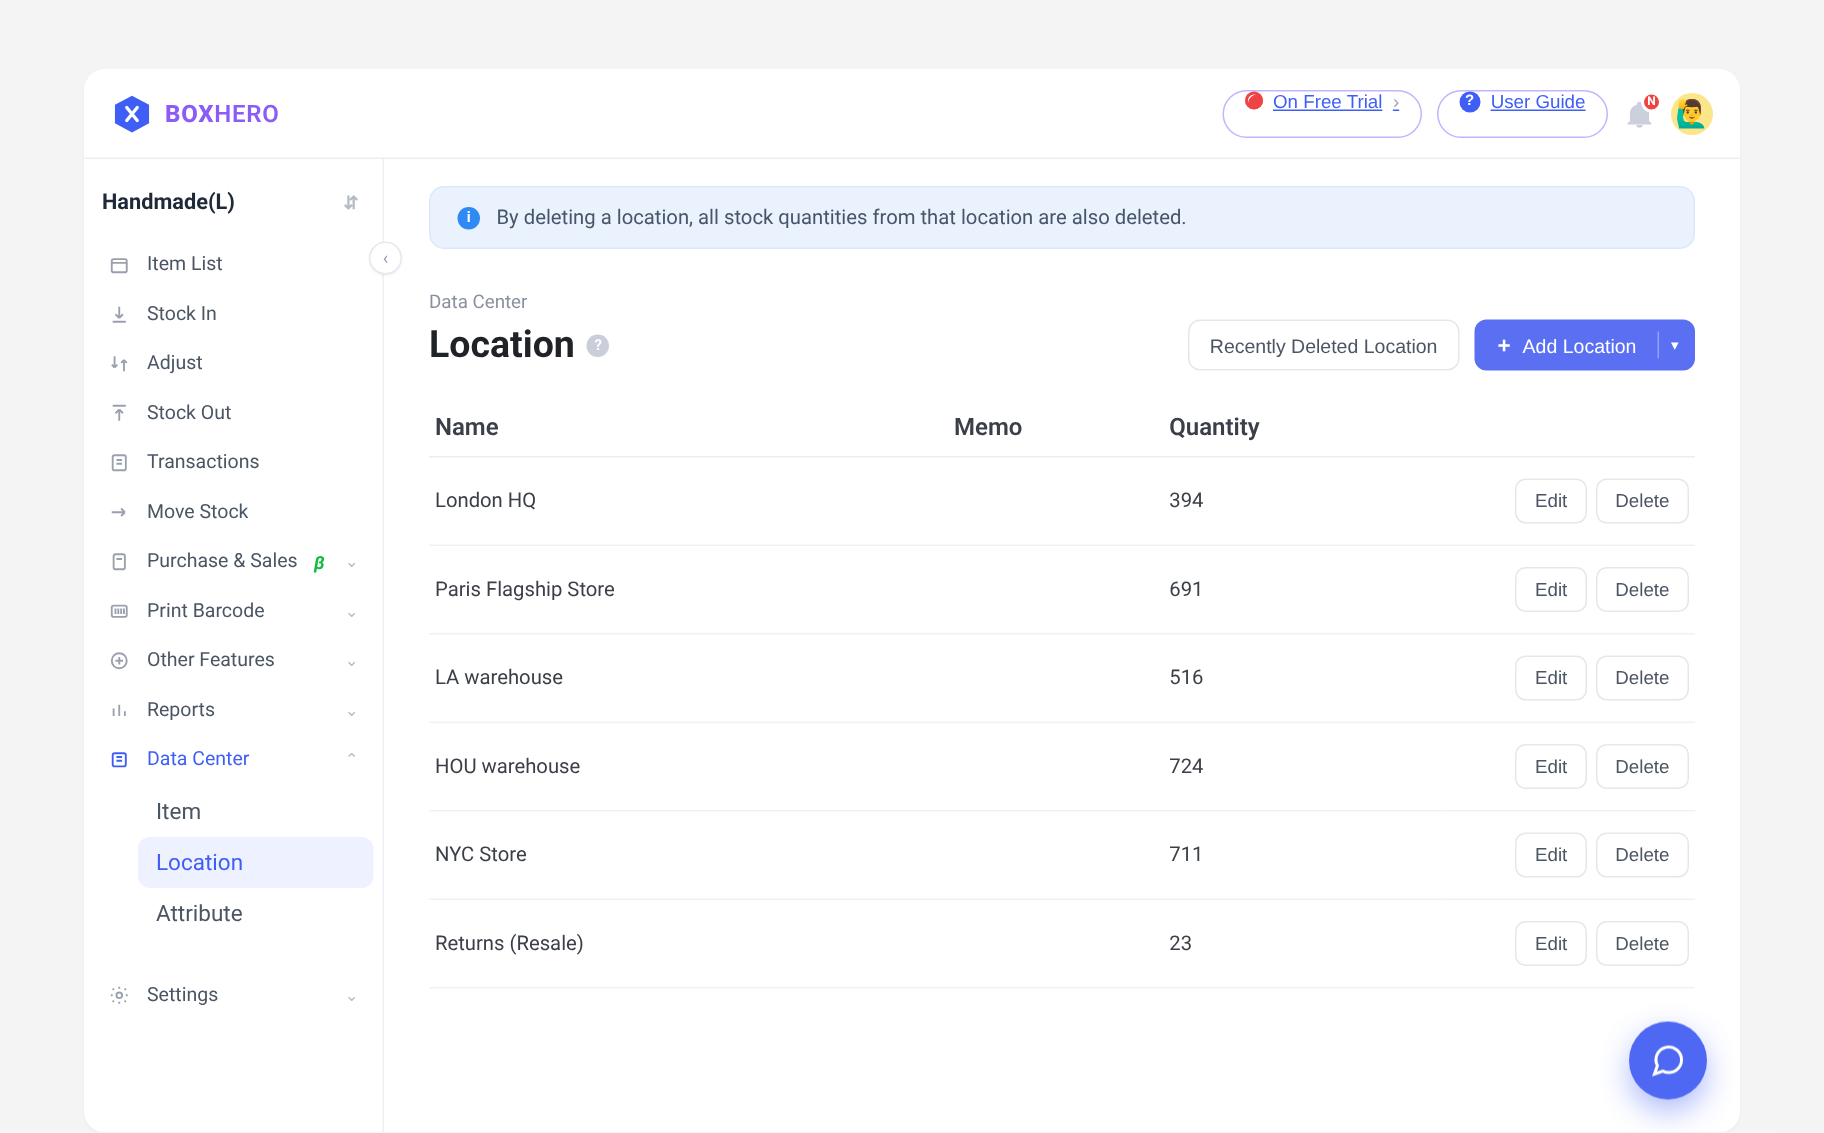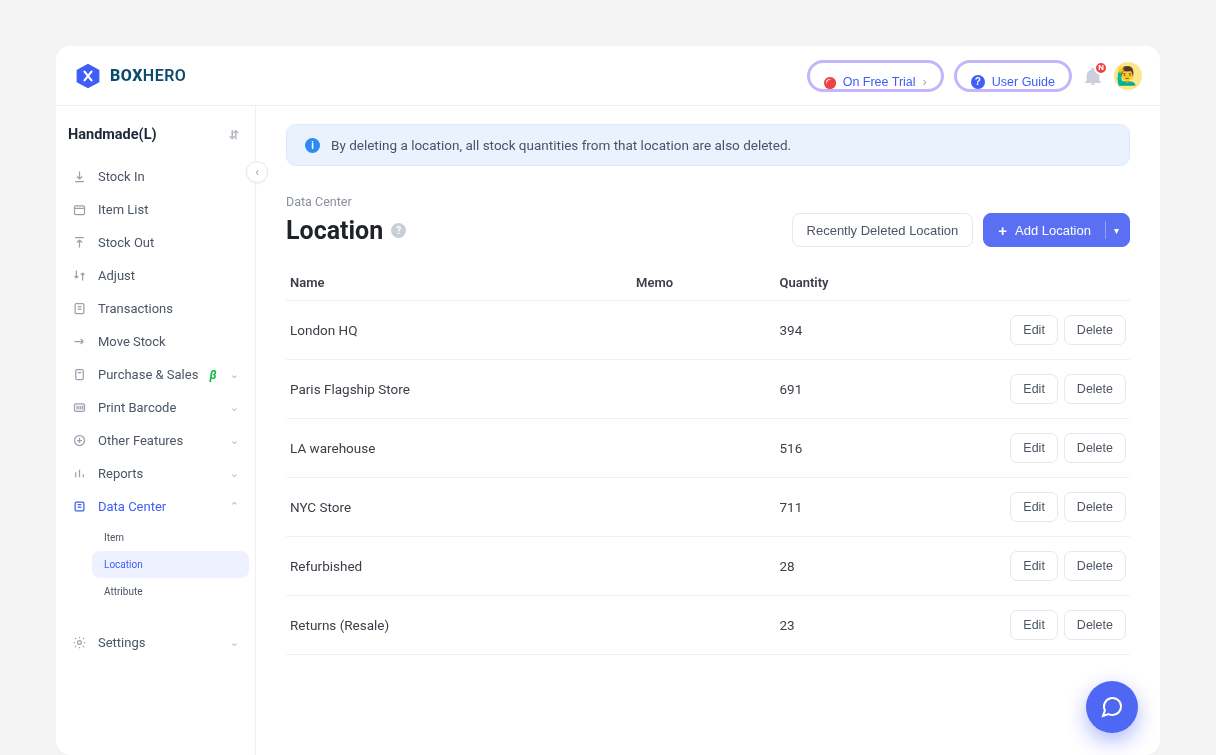--- a/index.html
+++ b/index.html
@@ -30,38 +30,39 @@
   padding: 0 18px;
   gap: 10px;
 }
 .logo {
   display: flex;
   align-items: center;
   gap: 8px;
   font-weight: 600;
   font-size: 16px;
   letter-spacing: 0.5px;
-  color: #0c4a6e;
+  color: #8b5cf6;
 }
 .logo svg { flex-shrink: 0; }
 .logo .bold { font-weight: 800; }
 .spacer { flex: 1; }
 .pill-btn {
   height: 32px;
   border-radius: 999px;
-  border: 3px solid #c4b5fd;
+  border: 1px solid #c4b5fd;
   background: #fff;
   color: #3f5ef5;
   font-size: 12.5px;
   font-weight: 500;
   padding: 0 14px;
   display: inline-flex;
-  align-items: flex-end;
+  align-items: flex-start;
   gap: 7px;
   cursor: pointer;
+  text-decoration: underline;
 }
 .pill-btn.red-dot::before {
   content: "";
   width: 12px; height: 12px; border-radius: 50%;
   background: #ef4444; display: inline-block;
   box-shadow: inset 0 0 0 2px #ef4444, inset 2px 2px 0 #fff;
 }
 .pill-btn .chev { color: #9ca3af; }
 .pill-btn .helpq {
   width: 14px; height: 14px; border-radius: 50%;
@@ -107,21 +108,21 @@
   cursor: pointer; position: relative;
 }
 .nav-item .nicon { width: 15px; height: 15px; color: #9aa0ae; flex-shrink: 0; }
 .nav-item .chev { margin-left: auto; color: #b5bac5; font-size: 11px; }
 .nav-item .beta { color: #10b93f; font-style: italic; font-weight: 700; font-size: 12px; }
 .nav-item.active { color: #3f5ef5; }
 .nav-item.active .nicon { color: #3f5ef5; }
 .sub { padding-left: 30px; }
 .sub-item {
   padding: 8px 12px; border-radius: 8px; cursor: pointer;
-  color: #4b5563; font-size: 10px;
+  color: #4b5563; font-size: 15px;
 }
 .sub-item.selected { background: #eef1ff; color: #3f5ef5; }
 .nav-gap { height: 18px; }
 .collapse-toggle {
   position: absolute;
   left: 190px; top: 55px;
   width: 22px; height: 22px; border-radius: 50%;
   background: #fff; border: 1px solid #e6e8ee;
   display: flex; align-items:center; justify-content:center;
   color: #98a0b0; font-size: 12px; cursor: pointer;
@@ -170,21 +171,21 @@
 }
 .btn.primary .plus { font-weight: 700; font-size: 15px; }
 .btn.primary .divider {
   width: 1px; height: 18px; background: rgba(255,255,255,0.35);
   margin-left: 6px;
 }
 .btn.primary .dd { font-size: 10px; }
 
 .tbl { width: 100%; border-collapse: collapse; }
 .tbl th {
-  text-align: left; font-size: 13px; font-weight: 600; color: #3b3f47;
+  text-align: left; font-size: 16px; font-weight: 600; color: #3b3f47;
   padding: 10px 4px; border-bottom: 1px solid #ececf1;
 }
 .tbl td {
   padding: 14px 4px; border-bottom: 1px solid #f1f1f5;
   font-size: 13.5px; color: #3b3f47; margin-left: 12px;
 }
 .tbl td.actions { text-align: right; white-space: nowrap; }
 .tbl td.actions .mini {
   height: 30px; border-radius: 7px; border: 1px solid #e5e7eb;
   background: #fff; color: #4b5563; font-size: 12.5px;
@@ -239,42 +240,42 @@
 
     <aside class="sidebar">
       <div class="workspace">
         <span>Handmade(L)</span>
         <span class="sort">⇵</span>
       </div>
 
       <ul class="nav">
         <li class="nav-item">
           <svg class="nicon" viewBox="0 0 24 24" fill="none" stroke="currentColor" stroke-width="2">
-              <path d="M12 4v12m0 0l-4-4m4 4l4-4M5 20h14"></path>
-            </svg>
-          <span>Stock In</span>
-        </li>
-        <li class="nav-item">
-          <svg class="nicon" viewBox="0 0 24 24" fill="none" stroke="currentColor" stroke-width="2">
               <rect x="4" y="6" width="16" height="14" rx="2"></rect>
               <path d="M4 10h16"></path>
             </svg>
           <span>Item List</span>
         </li>
         <li class="nav-item">
           <svg class="nicon" viewBox="0 0 24 24" fill="none" stroke="currentColor" stroke-width="2">
+              <path d="M12 4v12m0 0l-4-4m4 4l4-4M5 20h14"></path>
+            </svg>
+          <span>Stock In</span>
+        </li>
+        <li class="nav-item">
+          <svg class="nicon" viewBox="0 0 24 24" fill="none" stroke="currentColor" stroke-width="2">
+              <path d="M7 4v12m0 0l-3-3m3 3l3-3M17 20V8m0 0l-3 3m3-3l3 3"></path>
+            </svg>
+          <span>Adjust</span>
+        </li>
+        <li class="nav-item">
+          <svg class="nicon" viewBox="0 0 24 24" fill="none" stroke="currentColor" stroke-width="2">
               <path d="M12 20V8m0 0l-4 4m4-4l4 4M5 4h14"></path>
             </svg>
           <span>Stock Out</span>
-        </li>
-        <li class="nav-item">
-          <svg class="nicon" viewBox="0 0 24 24" fill="none" stroke="currentColor" stroke-width="2">
-              <path d="M7 4v12m0 0l-3-3m3 3l3-3M17 20V8m0 0l-3 3m3-3l3 3"></path>
-            </svg>
-          <span>Adjust</span>
         </li>
         <li class="nav-item">
           <svg class="nicon" viewBox="0 0 24 24" fill="none" stroke="currentColor" stroke-width="2">
               <rect x="5" y="4" width="14" height="16" rx="2"></rect>
               <path d="M9 9h6M9 13h6"></path>
             </svg>
           <span>Transactions</span>
         </li>
         <li class="nav-item">
           <svg class="nicon" viewBox="0 0 24 24" fill="none" stroke="currentColor" stroke-width="2">
@@ -389,29 +390,29 @@
               <td>691</td>
               <td class="actions"><button class="mini">Edit</button><button class="mini">Delete</button></td>
             </tr>
             <tr>
               <td>LA warehouse</td>
               <td></td>
               <td>516</td>
               <td class="actions"><button class="mini">Edit</button><button class="mini">Delete</button></td>
             </tr>
             <tr>
+              <td>HOU warehouse</td>
+              <td></td>
+              <td>724</td>
+              <td class="actions"><button class="mini">Edit</button><button class="mini">Delete</button></td>
+            </tr>
+            <tr>
               <td>NYC Store</td>
               <td></td>
               <td>711</td>
-              <td class="actions"><button class="mini">Edit</button><button class="mini">Delete</button></td>
-            </tr>
-            <tr>
-              <td>Refurbished</td>
-              <td></td>
-              <td>28</td>
               <td class="actions"><button class="mini">Edit</button><button class="mini">Delete</button></td>
             </tr>
             <tr>
               <td>Returns (Resale)</td>
               <td></td>
               <td>23</td>
               <td class="actions"><button class="mini">Edit</button><button class="mini">Delete</button></td>
             </tr>
           </tbody>
       </table>

